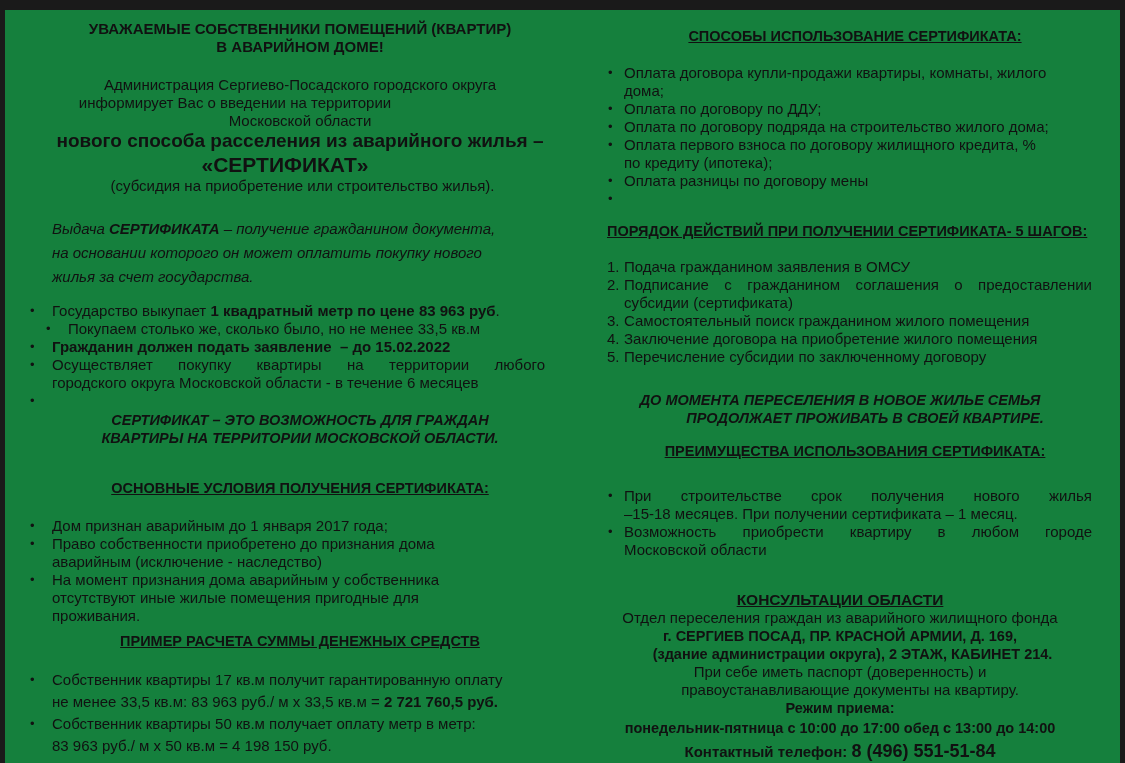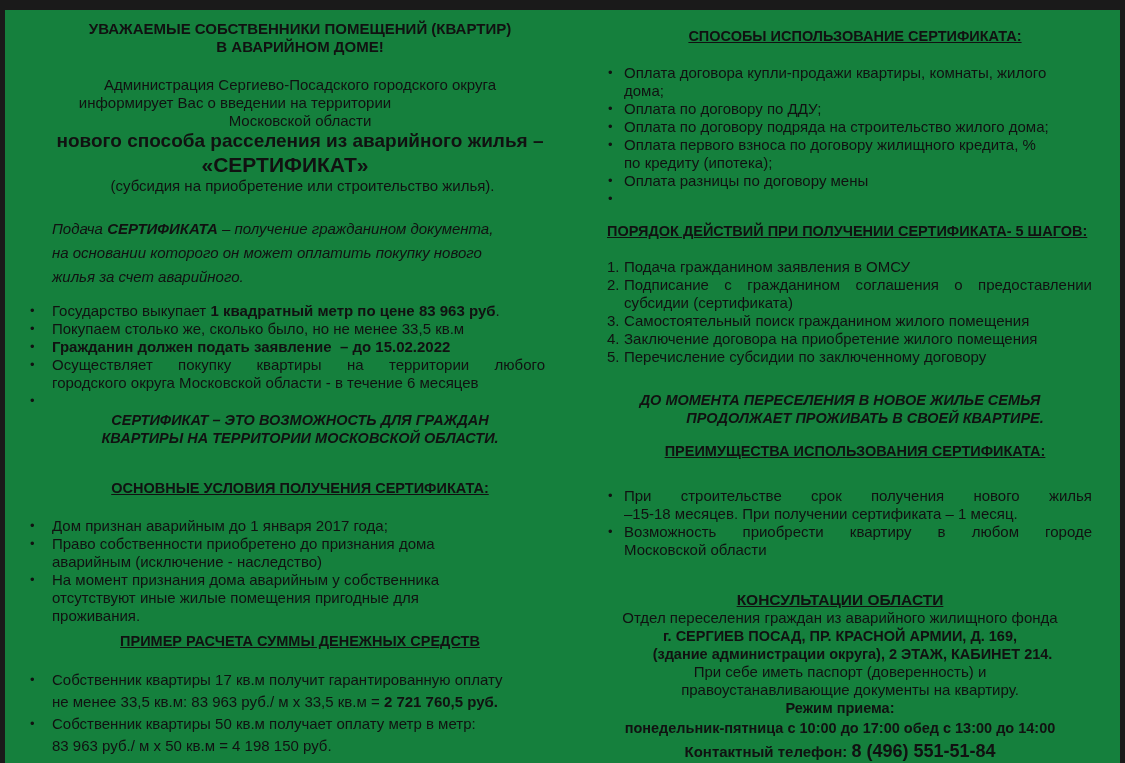--- a/index.html
+++ b/index.html
@@ -43,31 +43,31 @@
       <div>Администрация Сергиево-Посадского городского округа</div>
       <div style="margin-left:-130px;">информирует Вас о введении на территории</div>
       <div>Московской области</div>
     </div>
 
     <div class="abs b center f19" style="left:0;width:590px;top:120px;">нового способа расселения из аварийного жилья –</div>
     <div class="abs b center" style="left:0;width:560px;top:143px;font-size:21px;line-height:24px;">«СЕРТИФИКАТ»</div>
     <div class="abs center f15" style="left:0;width:595px;top:167px;">(субсидия на приобретение или строительство жилья).</div>
 
     <div class="abs i f15" style="left:47px;top:207px;line-height:24px;">
-      <div><span>Подача </span><span class="b">СЕРТИФИКАТА</span><span> – получение гражданином документа,</span></div>
+      <div><span>Выдача </span><span class="b">СЕРТИФИКАТА</span><span> – получение гражданином документа,</span></div>
       <div>на основании которого он может оплатить покупку нового</div>
-      <div>жилья за счет аварийного.</div>
+      <div>жилья за счет государства.</div>
     </div>
 
     <div class="abs f15" style="left:0;top:292px;width:560px;">
       <div style="position:relative;height:18px;">
         <span class="bullet" style="left:25px;"></span>
         <span style="position:absolute;left:47px;"><span>Государство выкупает </span><span class="b">1 квадратный метр по цене 83 963 руб</span><span>.</span></span>
       </div>
-      <div style="position:relative;height:18px;">
+      <div style="position:relative;height:18px;margin-left:16px;">
         <span class="bullet" style="left:25px;"></span>
         <span style="position:absolute;left:47px;">Покупаем столько же, сколько было, но не менее 33,5 кв.м</span>
       </div>
       <div style="position:relative;height:18px;">
         <span class="bullet" style="left:25px;"></span>
         <span class="b" style="position:absolute;left:47px;white-space:pre;">Гражданин должен подать заявление  – до 15.02.2022</span>
       </div>
       <div style="position:relative;height:36px;">
         <span class="bullet" style="left:25px;"></span>
         <div style="position:absolute;left:47px;width:493px;">

